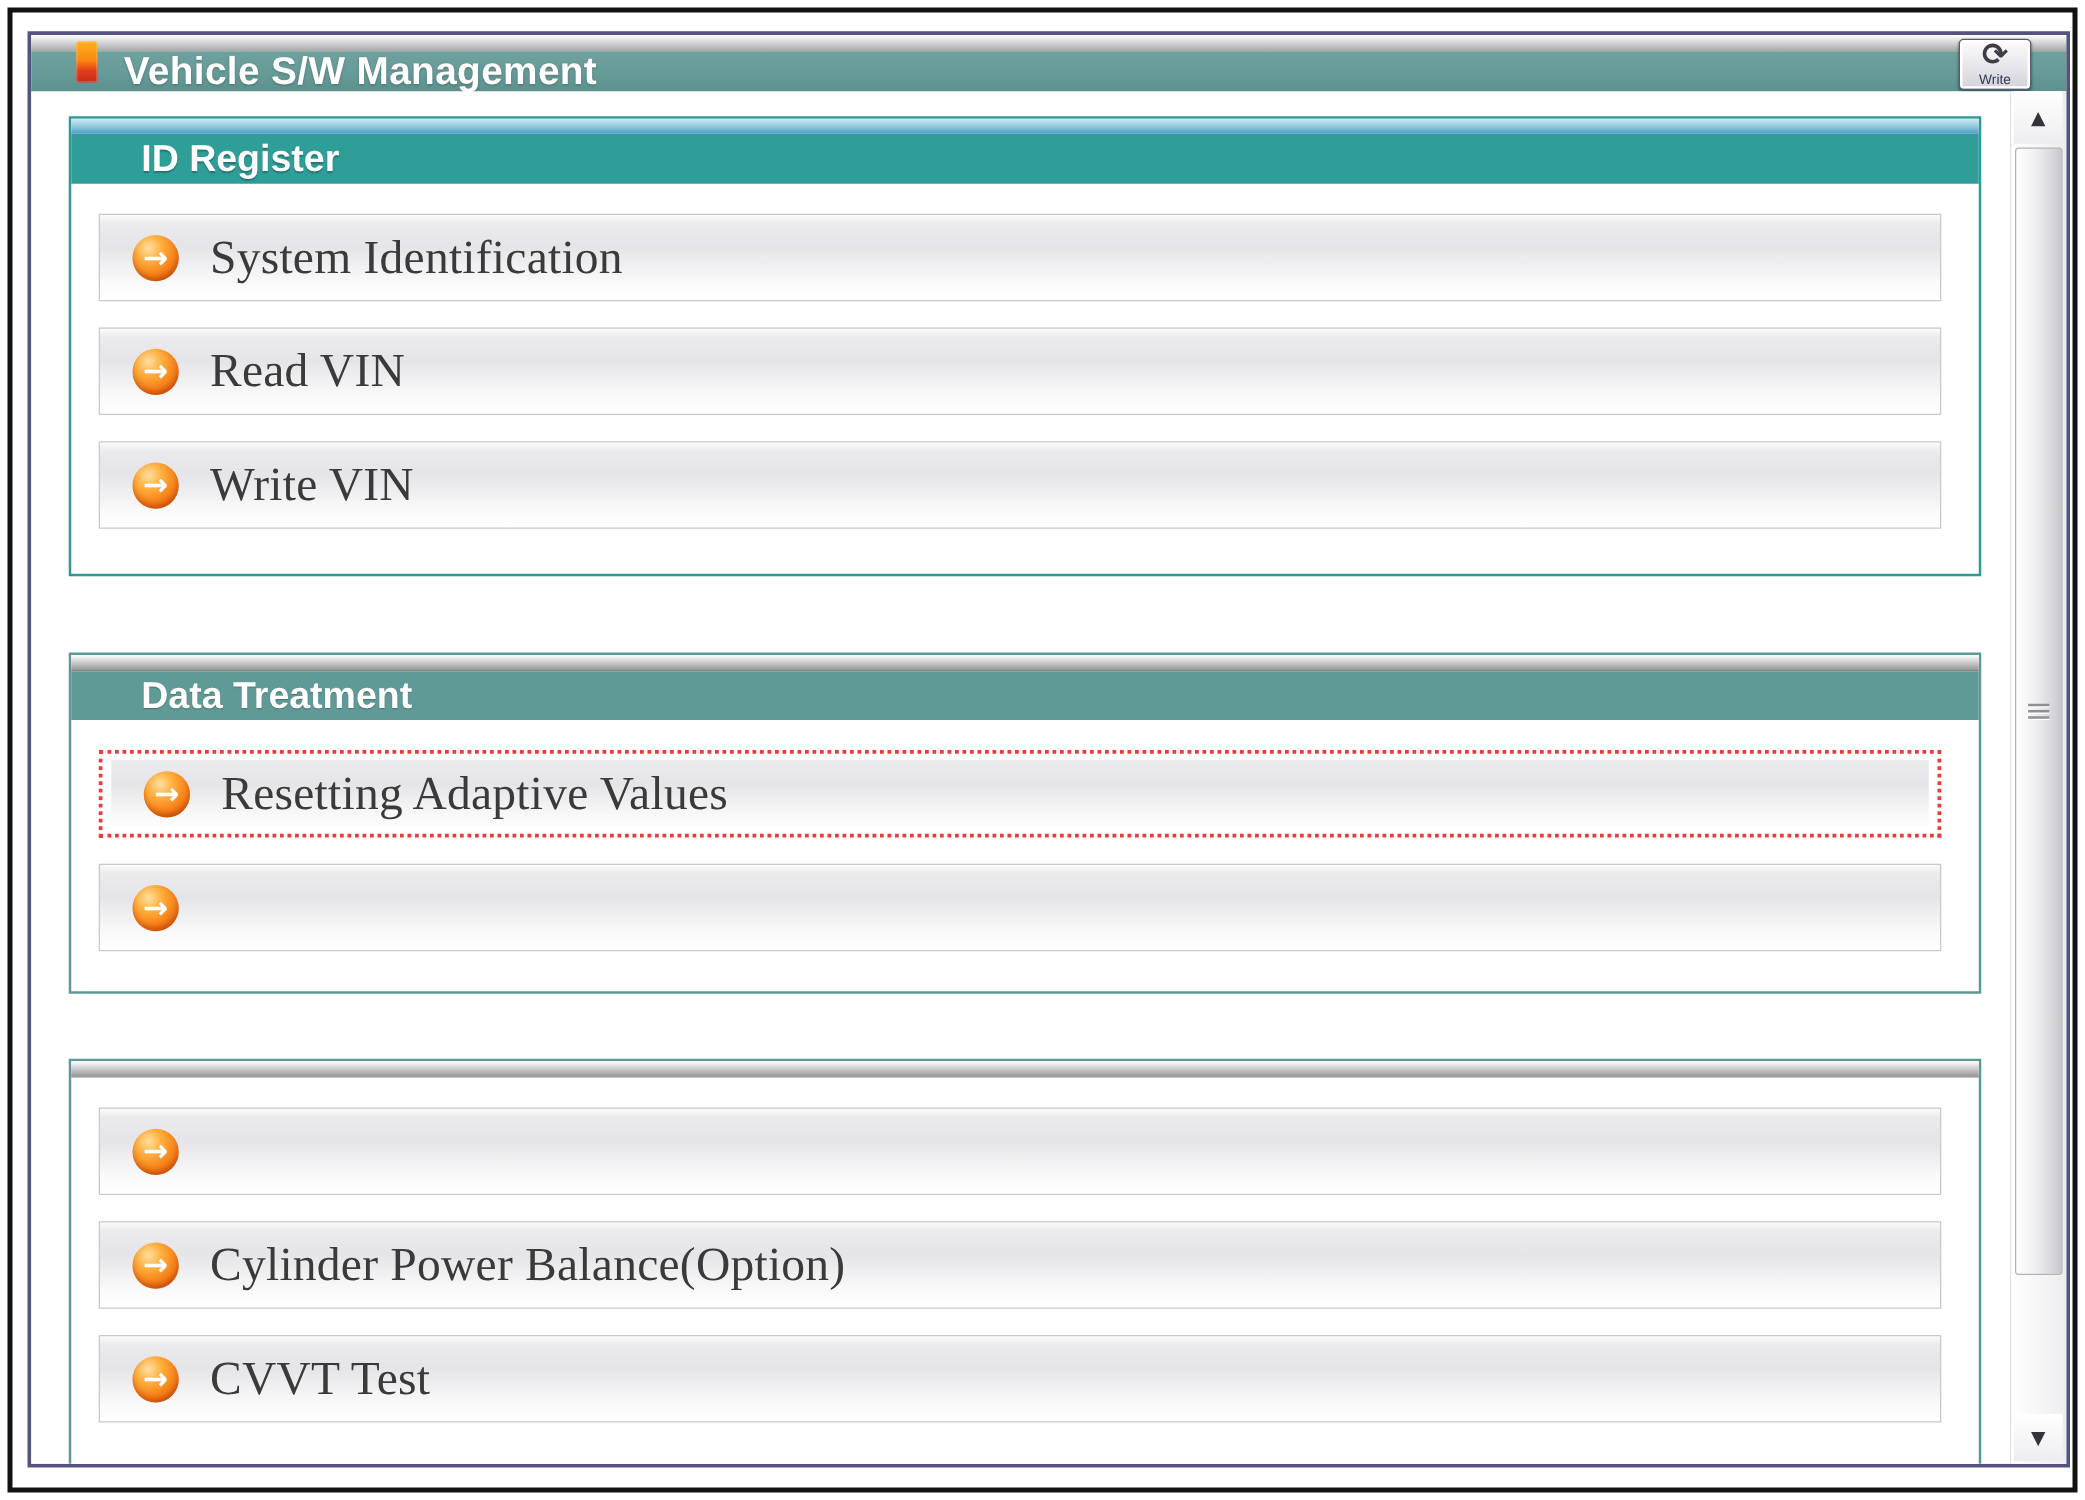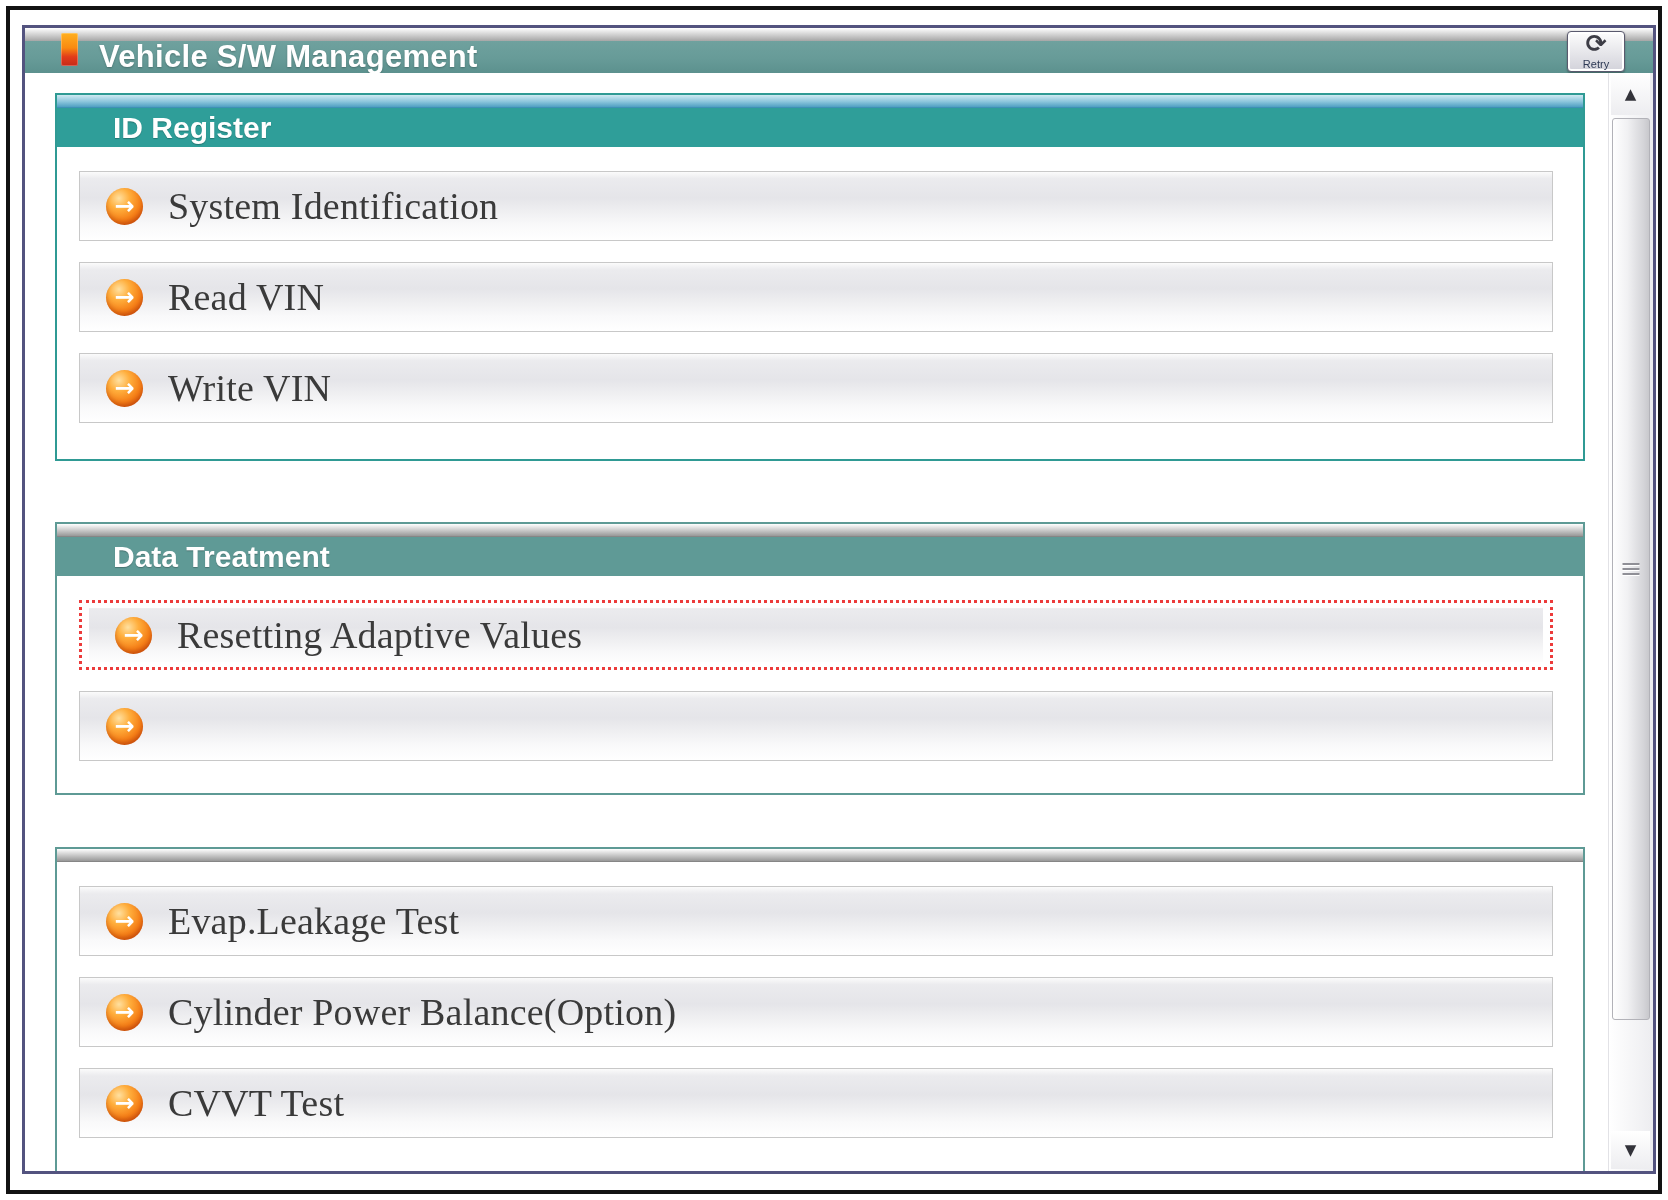--- a/index.html
+++ b/index.html
@@ -82,21 +82,21 @@
   <div class="outer-frame">
     <div class="window">
 
       <div class="titlebar">
         <div class="titlebar-strip"></div>
         <div class="titlebar-main">
           <span class="app-icon"></span>
           <span class="title">Vehicle S/W Management</span>
           <button class="retry-btn">
             <span class="retry-icon">⟳</span>
-            <span class="retry-label">Retry</span>
+            <span class="retry-label">Write</span>
           </button>
         </div>
       </div>
 
       <div class="content">
         <div class="sections">
 
           <section class="panel panel-1 active">
             <div class="hdr-strip"></div>
             <div class="hdr-bar">
@@ -132,21 +132,20 @@
                 <span class="bullet">→</span>
               </div>
             </div>
           </section>
 
           <section class="panel panel-3">
             <div class="hdr-strip"></div>
             <div class="panel-body">
               <div class="item">
                 <span class="bullet">→</span>
-                <span class="item-label">Evap.Leakage Test</span>
               </div>
               <div class="item">
                 <span class="bullet">→</span>
                 <span class="item-label">Cylinder Power Balance(Option)</span>
               </div>
               <div class="item">
                 <span class="bullet">→</span>
                 <span class="item-label">CVVT Test</span>
               </div>
             </div>

